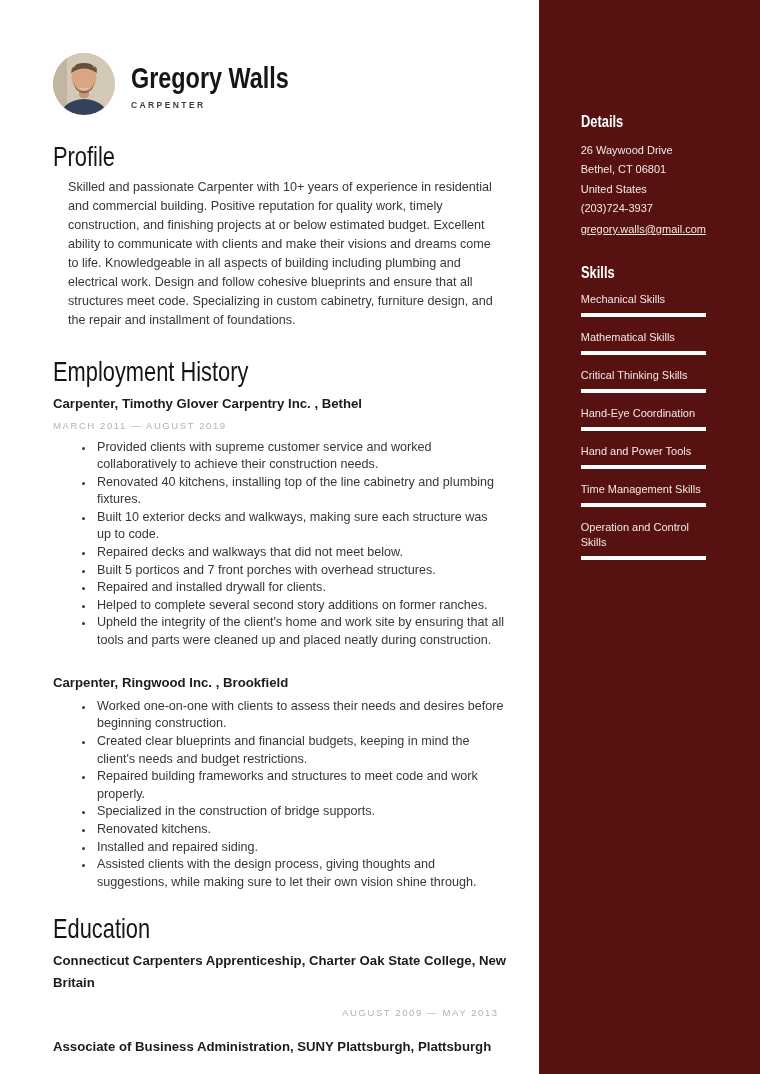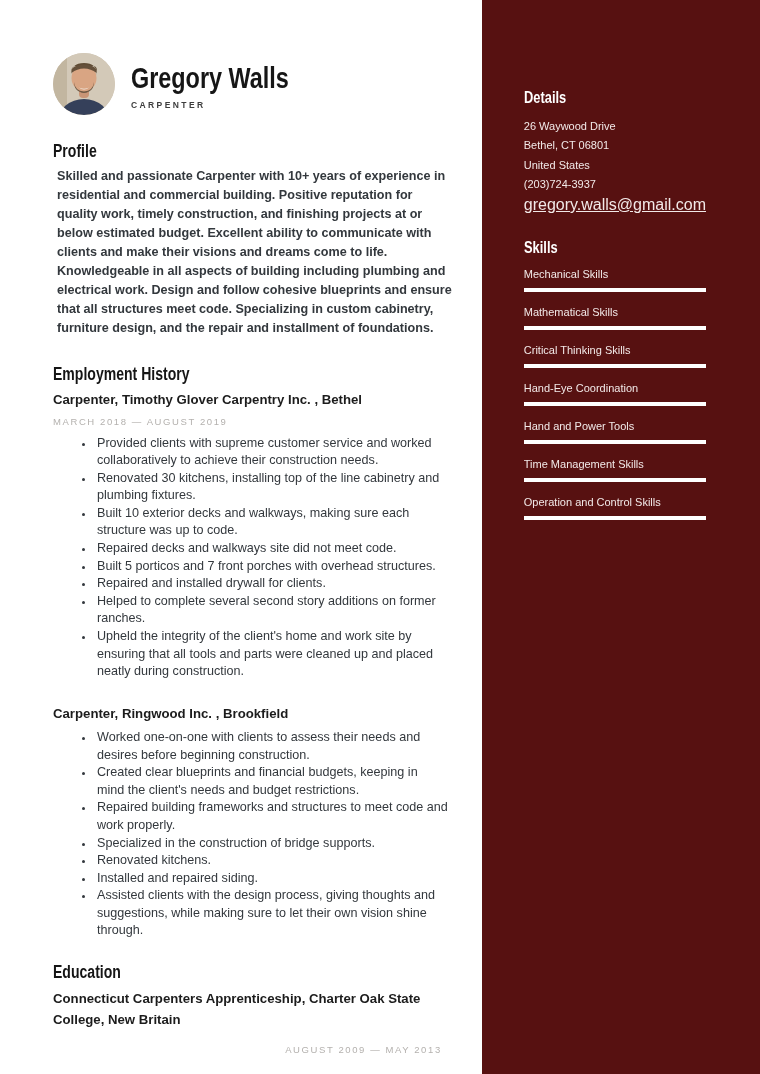--- a/index.html
+++ b/index.html
@@ -25,24 +25,24 @@
   .name {
     margin: 0; font-size: 30px; font-weight: 700; color: #161616;
     line-height: 1.1; white-space: nowrap;
     transform: scaleX(0.78); transform-origin: 0 60%;
   }
   .role {
     margin-top: 6px; font-size: 8.5px; font-weight: 700;
     letter-spacing: 2.4px; color: #3d3d3d;
   }
 
-  .h2 { margin: 0 0 5px; font-size: 18px; font-weight: 700; color: var(--heading-text, #151515); line-height: 1.15; }
+  .h2 { margin: 0 0 5px; font-size: 28px; font-weight: 400; color: var(--heading-text, #151515); line-height: 1.15; }
   .h2 > span, .sb-h > span { display: inline-block; transform: scaleX(0.78); transform-origin: 0 60%; white-space: nowrap; }
 
-  .profile-text { margin: 2px 4px 0; font-size: 12.6px; line-height: 19px; color: var(--body-text, #33383d); font-weight: bold; }
+  .profile-text { margin: 2px 15px 0; font-size: 12.6px; line-height: 19px; color: var(--body-text, #33383d); }
 
   .sec-employment { margin-top: 26px; }
   .job h3, .edu h3 {
     margin: 4px 0 5px; font-size: 13.2px; font-weight: 700;
     color: #1c1c1c; line-height: 1.6;
   }
   .dates {
     margin: 0 0 8px; font-size: 9.5px; letter-spacing: 1.6px;
     color: var(--date-text, #b4b1ae); font-weight: 400;
   }
@@ -53,25 +53,25 @@
   .job li { padding-left: 2px; }
   .job li::marker { font-size: 11px; }
 
   .sec-education { margin-top: 14px; }
   .edu { margin-bottom: 18px; }
   .edu .dates { margin: 14px; text-align: right; }
 
   
   .sidebar {
     flex: 1; background: var(--sidebar-bg, #571111);
-    padding: 88px 54px 0 42px; color: var(--sidebar-text, #f2e9e8);
+    padding: 112px 54px 0 42px; color: var(--sidebar-text, #f2e9e8);
   }
   .sb-h { margin: 0 0 10px; font-size: 16.5px; font-weight: 700; color: #ffffff; line-height: 1.15; }
   .details-line { font-size: 11px; line-height: 19.5px; }
-  .email-link { color: inherit; text-decoration: underline; font-size: 16px; line-height: 19.5px; display: inline-block; }
+  .email-link { color: inherit; text-decoration: underline; font-size: 11px; line-height: 19.5px; display: inline-block; }
 
   .sb-skills { margin-top: 24px; }
   .skill { margin-bottom: 13px; }
   .skill-label { font-size: 11px; line-height: 15px; margin-bottom: 6px; }
   .skill-bar { height: 4px; background: rgba(255,255,255,0.16); }
   .skill-fill { height: 4px; background: var(--skill-bar, #ffffff); width: 0; }
 </style>
 </head>
 <body>
 
@@ -109,26 +109,26 @@
     <section class="sec-profile">
       <h2 class="h2"><span>Profile</span></h2>
       <p class="profile-text">Skilled and passionate Carpenter with 10+ years of experience in residential and commercial building. Positive reputation for quality work, timely construction, and finishing projects at or below estimated budget. Excellent ability to communicate with clients and make their visions and dreams come to life. Knowledgeable in all aspects of building including plumbing and electrical work. Design and follow cohesive blueprints and ensure that all structures meet code. Specializing in custom cabinetry, furniture design, and the repair and installment of foundations.</p>
     </section>
 
     <section class="sec-employment">
       <h2 class="h2"><span>Employment History</span></h2>
 
       <div class="job">
         <h3>Carpenter, Timothy Glover Carpentry Inc. , Bethel</h3>
-        <div class="dates">MARCH 2018 — AUGUST 2019</div>
+        <div class="dates">MARCH 2011 — AUGUST 2019</div>
         <ul>
           <li>Provided clients with supreme customer service and worked collaboratively to achieve their construction needs.</li>
-          <li>Renovated 30 kitchens, installing top of the line cabinetry and plumbing fixtures.</li>
+          <li>Renovated 40 kitchens, installing top of the line cabinetry and plumbing fixtures.</li>
           <li>Built 10 exterior decks and walkways, making sure each structure was up to code.</li>
-          <li>Repaired decks and walkways site did not meet code.</li>
+          <li>Repaired decks and walkways that did not meet below.</li>
           <li>Built 5 porticos and 7 front porches with overhead structures.</li>
           <li>Repaired and installed drywall for clients.</li>
           <li>Helped to complete several second story additions on former ranches.</li>
           <li>Upheld the integrity of the client's home and work site by ensuring that all tools and parts were cleaned up and placed neatly during construction.</li>
         </ul>
       </div>
 
       <div class="job">
         <h3>Carpenter, Ringwood Inc. , Brookfield</h3>
         <ul>

